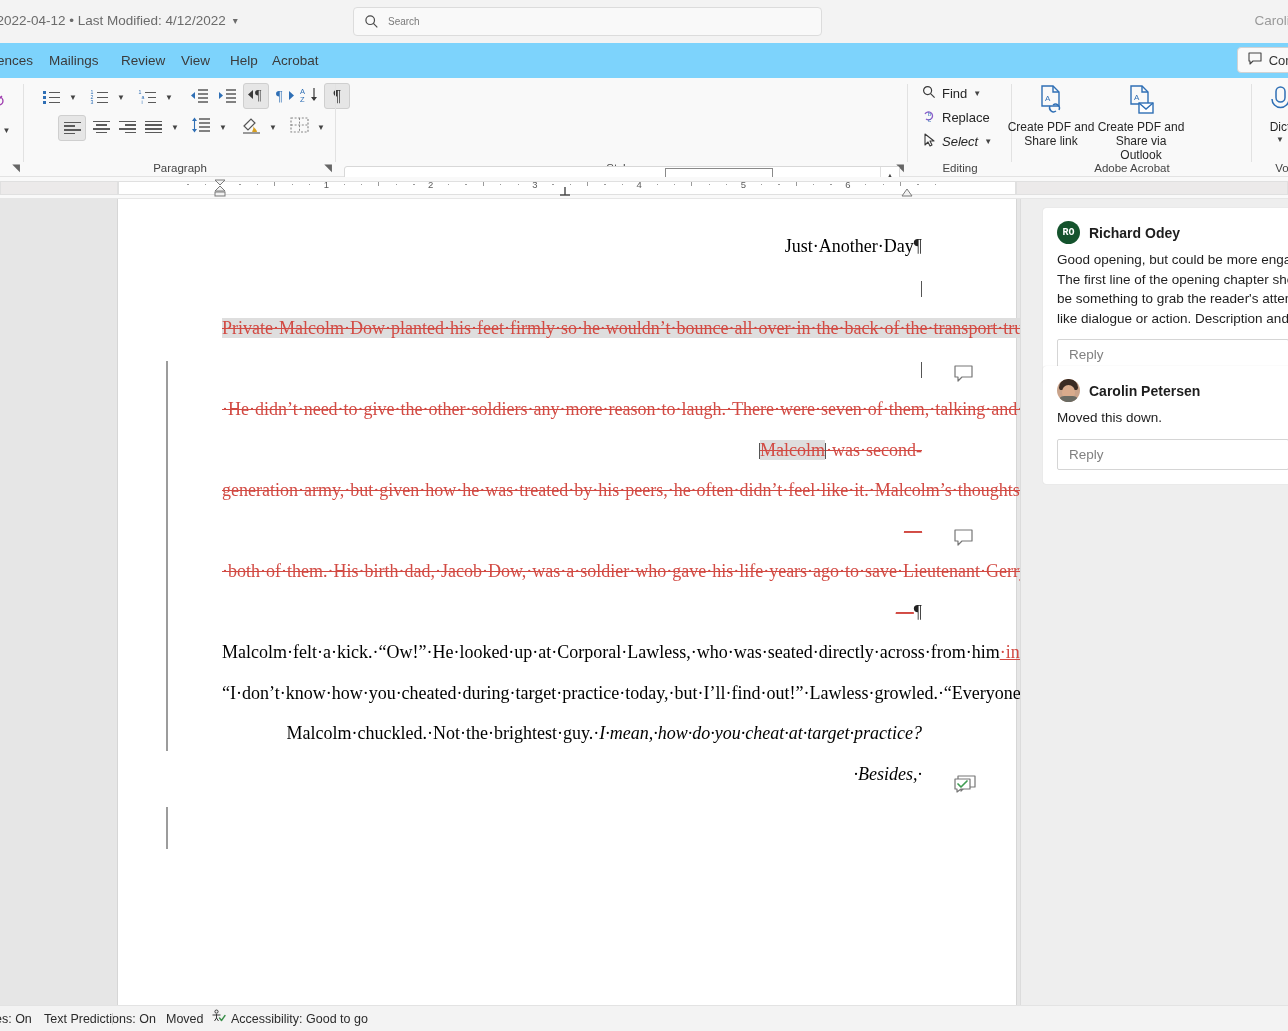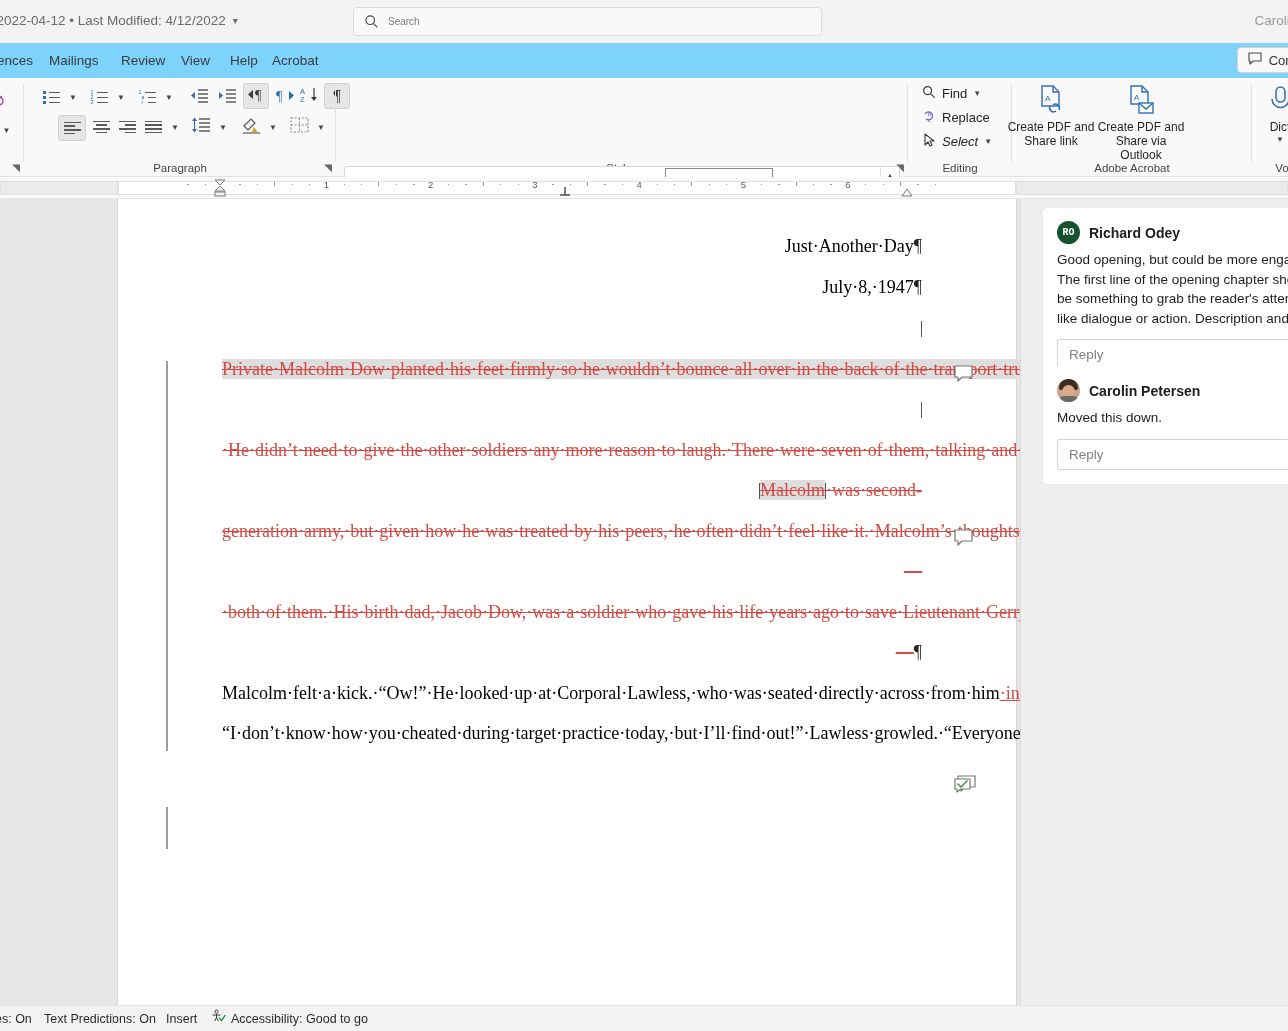--- a/index.html
+++ b/index.html
@@ -610,40 +610,40 @@
       <div class="changebar" style="top:608px; height:42px;"></div>
 
       <div class="doc-body">
 
 
         <p class="para" style="margin-top:27px;">
           <span>Just·Another·Day</span><span class="pm">¶</span>
         </p>
 
 
-        <p class="para">
-          <span>July·8,·1947</span><span class="pm">¶</span>
-        </p>
 
         <p class="para" style="margin-top:1px;">
           <span class="caret"></span><span class="deleted hl">Private·Malcolm·Dow·planted·his·feet·firmly·so·he·wouldn’t·bounce·all·over·in·the·back·of·the·transport·truck.</span><span class="caret"></span><span class="deleted">·He·didn’t·need·to·give·the·other·soldiers·any·more·reason·to·laugh.·There·were·seven·of·them,·talking·and·trading·jokes.·They·acted·like·Malcolm·wasn’t·even·there.·He·felt·a·knot·in·his·stomach.</span>
         </p>
 
         <p class="para">
           <span class="caret"></span><span class="deleted hl">Malcolm</span><span class="caret"></span><span class="deleted">·was·second-generation·army,·but·given·how·he·was·treated·by·his·peers,·he·often·didn’t·feel·like·it.·Malcolm’s·thoughts·drifted·to·his·fathers—·both·of·them.·His·birth·dad,·Jacob·Dow,·was·a·soldier·who·gave·his·life·years·ago·to·save·Lieutenant·Gerry·Smith.·Gerry·was·a·friend·of·his·father,·and·after·his·life·had·been·saved,·he·felt·the·only·way·to·repay·his·debt·was·to·take·care·of·Jacob’s·family.·That·was·how·Malcolm·found·himself,·his·mother,·and·his·sister·living·with·the·Smiths·—</span><span class="pm">¶</span>
         </p>
 
         <p class="para">
           <span>Malcolm·felt·a·kick.·“Ow!”·He·looked·up·at·Corporal·Lawless,·who·was·seated·directly·across·from·him</span><span class="inserted">·in·the·transport·truck</span>
         </p>
 
         <p class="para">
           <span>“I·don’t·know·how·you·cheated·during·target·practice·today,·but·I’ll·find·out!”·Lawless·growled.·“Everyone·knows·blacks·can’t·shoot.”·He·was·nearly·in·Malcolm’s·face,·and·his·breath·smelled·foul.</span>
         </p>
 
+        <p class="para">
+          <span>Malcolm·chuckled.·Not·the·brightest·guy.·</span><span style="font-style:italic">I·mean,·how·do·you·cheat·at·target·practice?·Besides,·</span>
+        </p>
       </div>
 
       <div class="cmt-anchor" style="top:166px;">
         <svg width="22" height="19" viewBox="0 0 22 19">
             <path d="M1 1h17v11H8l-4 4v-4H1z" fill="#fff" stroke="#767676" stroke-width="1.2" stroke-linejoin="round"></path>
           </svg>
       </div>
       <div class="cmt-anchor" style="top:330px;">
         <svg width="22" height="19" viewBox="0 0 22 19">
             <path d="M1 1h17v11H8l-4 4v-4H1z" fill="#fff" stroke="#767676" stroke-width="1.2" stroke-linejoin="round"></path>
@@ -688,21 +688,21 @@
       <div class="cbody">Moved this down.</div>
       <div class="creply">
         <span>Reply</span>
       </div>
     </div>
   </div>
 
   <div class="statusbar">
     <div class="st-item" style="left:-5px;">es: On</div>
     <div class="st-item" style="left:44px;">Text Predictions: On</div>
-    <div class="st-item" style="left:166px;">Insert</div>
+    <div class="st-item" style="left:166px;">Moved</div>
     <div class="sb-sep" style="left:112px; top:7px;"></div>
     <div class="st-item" style="left:211px; display:flex; align-items:center; gap:5px;">
       <span>
         <svg width="15" height="14" viewBox="0 0 15 14">
           <circle cx="5.5" cy="2.6" r="1.6" fill="none" stroke="#3a3a3a" stroke-width="1"></circle>
           <path d="M1.5 6 h8 M5.5 5 v4 M3.5 12 l2 -3 l2 3" fill="none" stroke="#3a3a3a" stroke-width="1"></path>
           <path d="M8.5 9 L10.5 11.5 L14 6.5" fill="none" stroke="#3a8f4a" stroke-width="1.4" stroke-linecap="round" stroke-linejoin="round"></path>
         </svg>
       </span>
       <span>Accessibility: Good to go</span>

